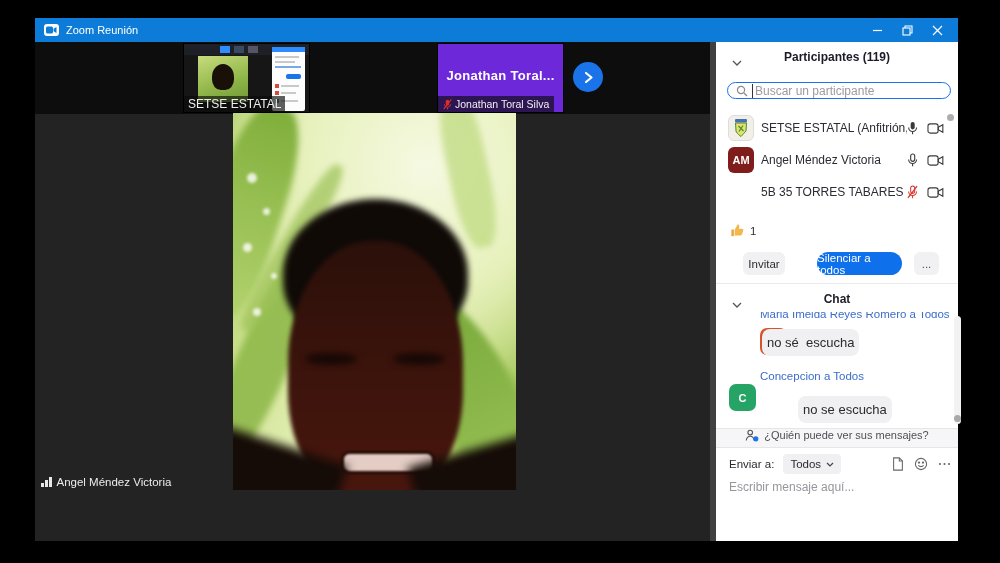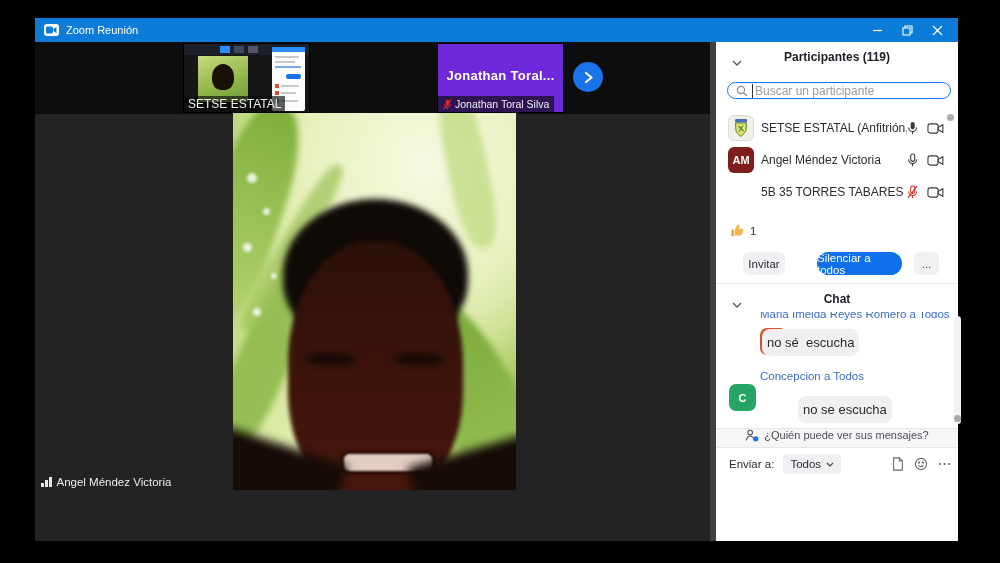--- a/index.html
+++ b/index.html
@@ -363,16 +363,17 @@
               <path d="M4.4 8.4 a3.4 3.4 0 0 0 5.2 0"></path>
             </svg>
           <svg width="13" height="4" viewBox="0 0 13 4">
               <circle cx="2" cy="2" r="1.1" fill="#666"></circle>
               <circle cx="6.5" cy="2" r="1.1" fill="#666"></circle>
               <circle cx="11" cy="2" r="1.1" fill="#666"></circle>
             </svg>
         </span>
       </div>
 
+      <input id="chat-input" placeholder="Escribir mensaje aquí..." style="">
 
     </div>
   </div>
 </div>
 
 </body></html>

